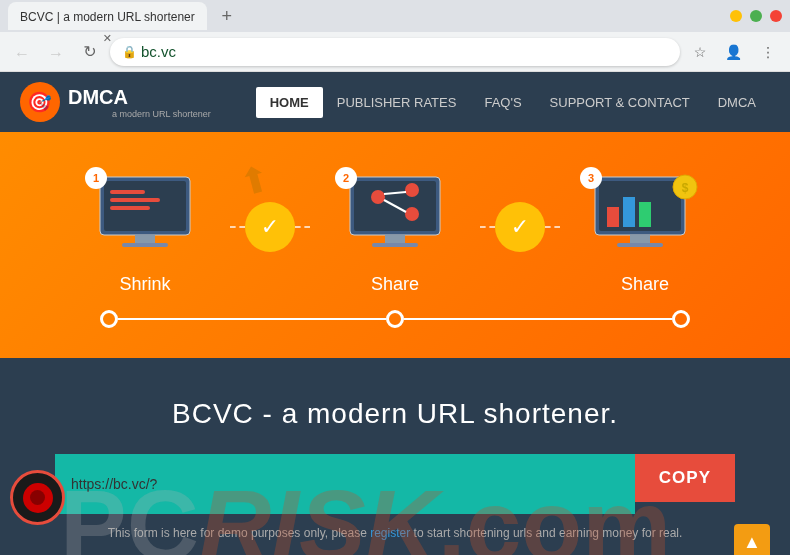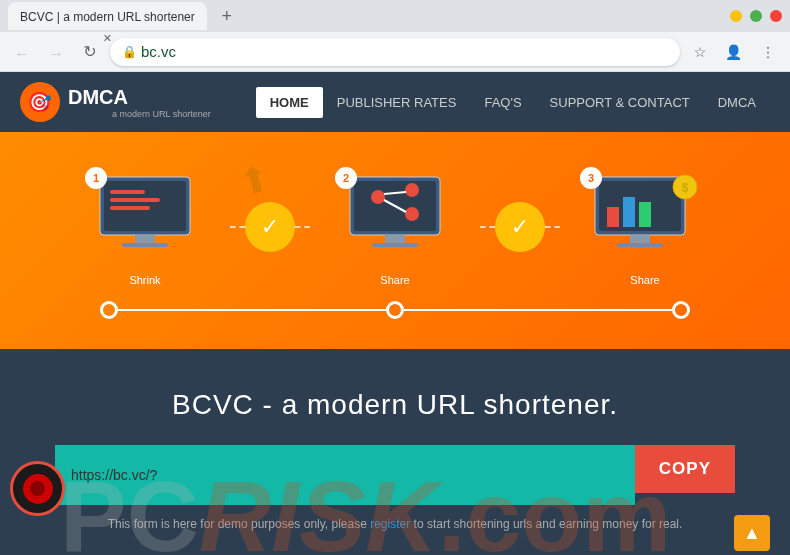--- a/index.html
+++ b/index.html
@@ -31,21 +31,21 @@
     .nav-links { display: flex; align-items: flex-end; }
     .nav-link { padding: 8px 14px; color: #ccc; font-size: 13px; cursor: pointer; white-space: nowrap; }
     .nav-link.active { background: white; color: #333; font-weight: bold; border-radius: 2px; }
 
     
     .arrow-indicator { position: absolute; top: 88px; left: 240px; font-size: 36px; color: #e07b00; transform: rotate(-15deg); z-index: 10; }
 
     
     .hero { background: linear-gradient(135deg, #ff8c00, #ff6600); padding: 40px 40px 30px; position: relative; }
     .step-item { display: flex; flex-direction: column; align-items: center; gap: 10px; flex: 1; }
-    .step-label { color: white; font-size: 11px; margin-top: 8px; }
+    .step-label { color: white; font-size: 18px; margin-top: 8px; }
 
     
     .timeline-row { display: flex; align-items: center; justify-content: space-between; padding: 0 60px; margin-top: 15px; }
     .timeline-dot { width: 18px; height: 18px; border-radius: 50%; border: 3px solid white; background: transparent; }
     .timeline-line { flex: 1; height: 2px; background: white; }
 
     
     .dark-section { background: #2c3e50; padding: 40px 20px; text-align: center; }
     .dark-section h2 { color: white; font-size: 28px; font-weight: 300; letter-spacing: 1px; margin-bottom: 24px; }
     .url-form { display: flex; max-width: 680px; margin: 0 auto 12px; }

